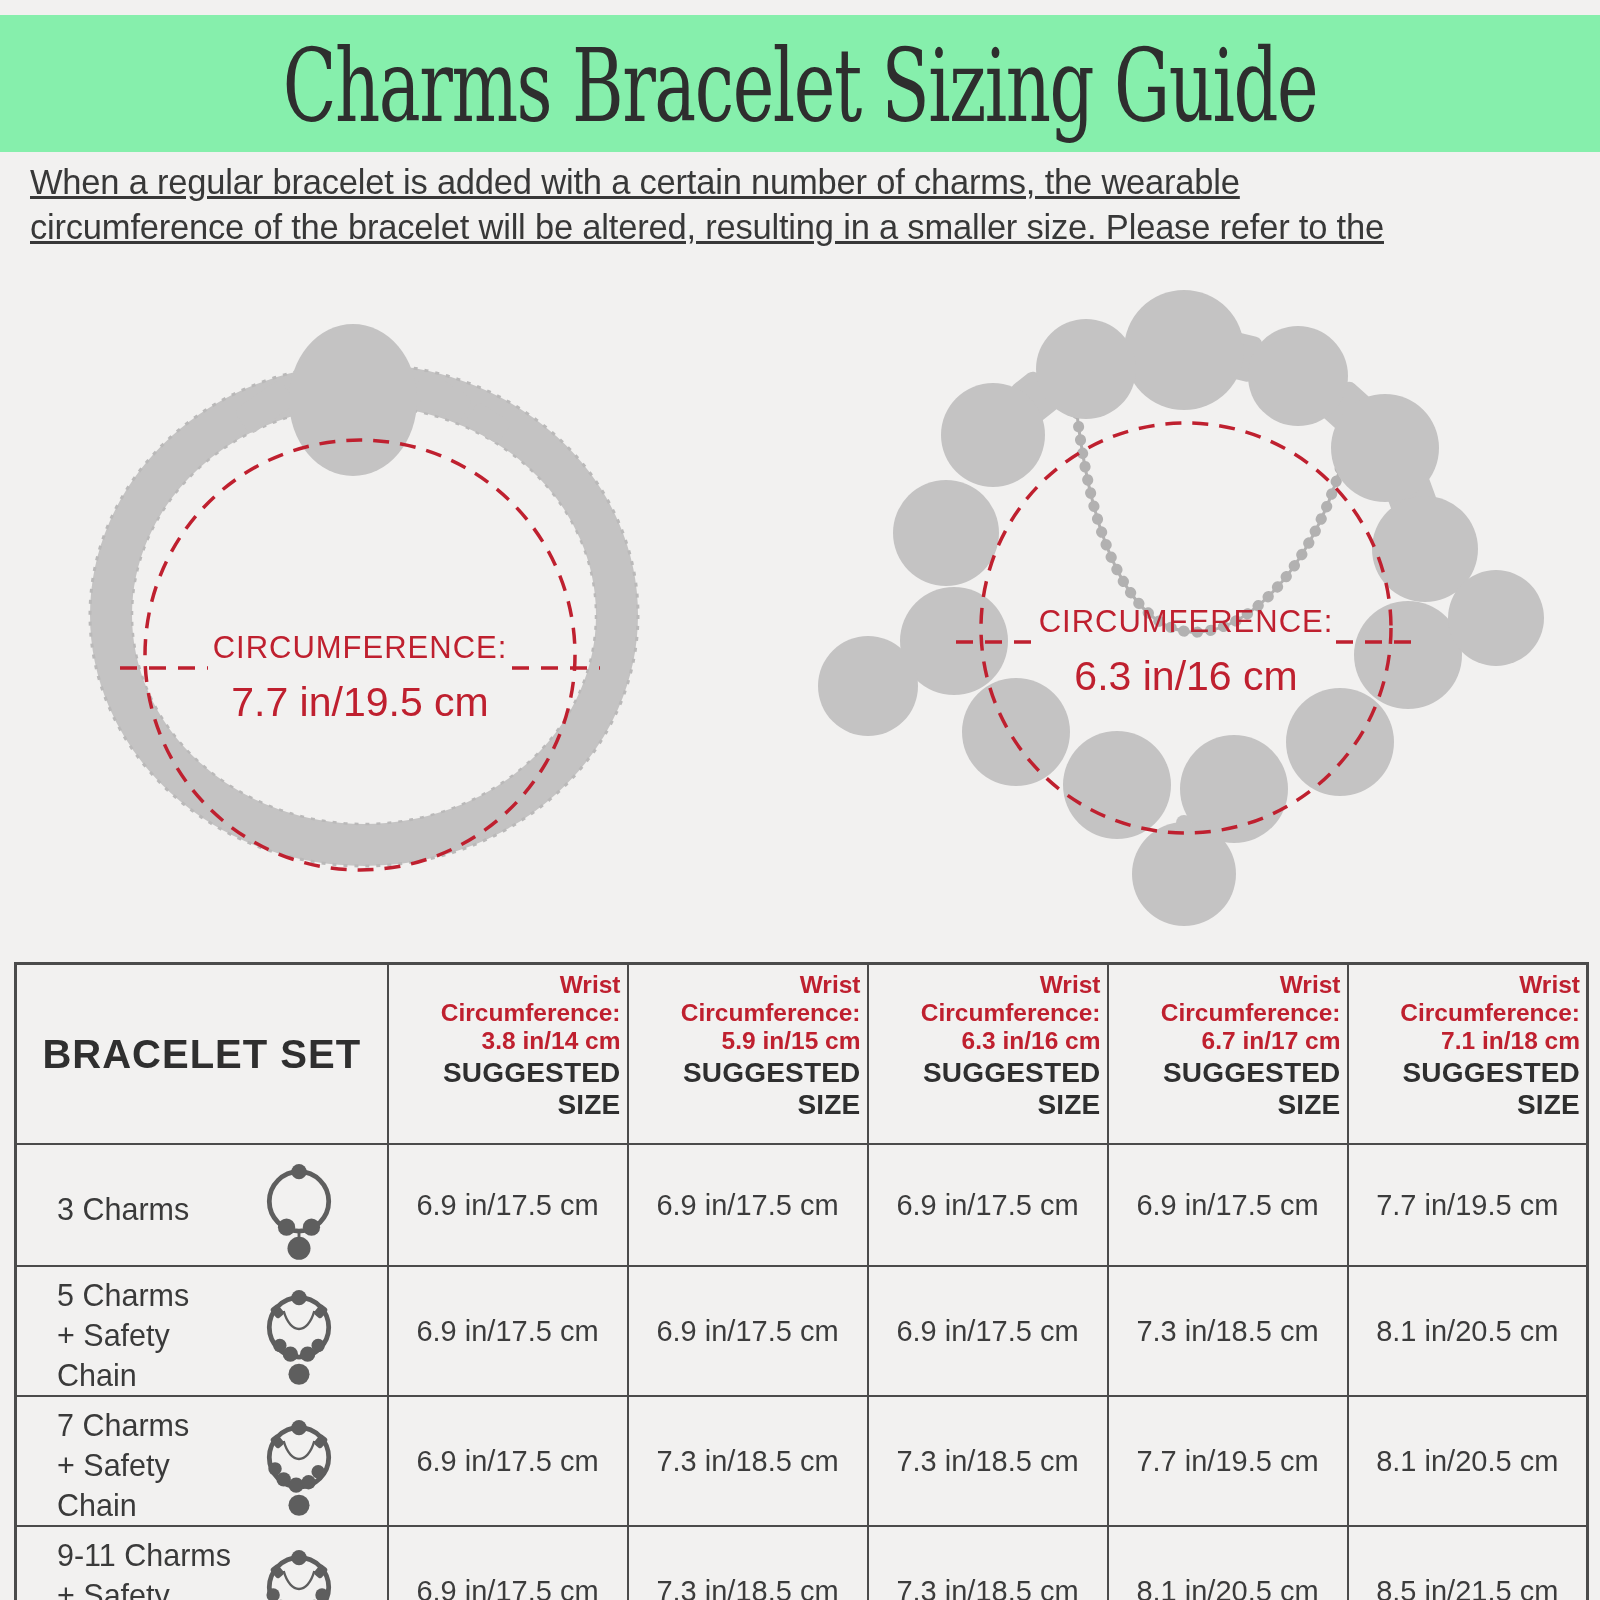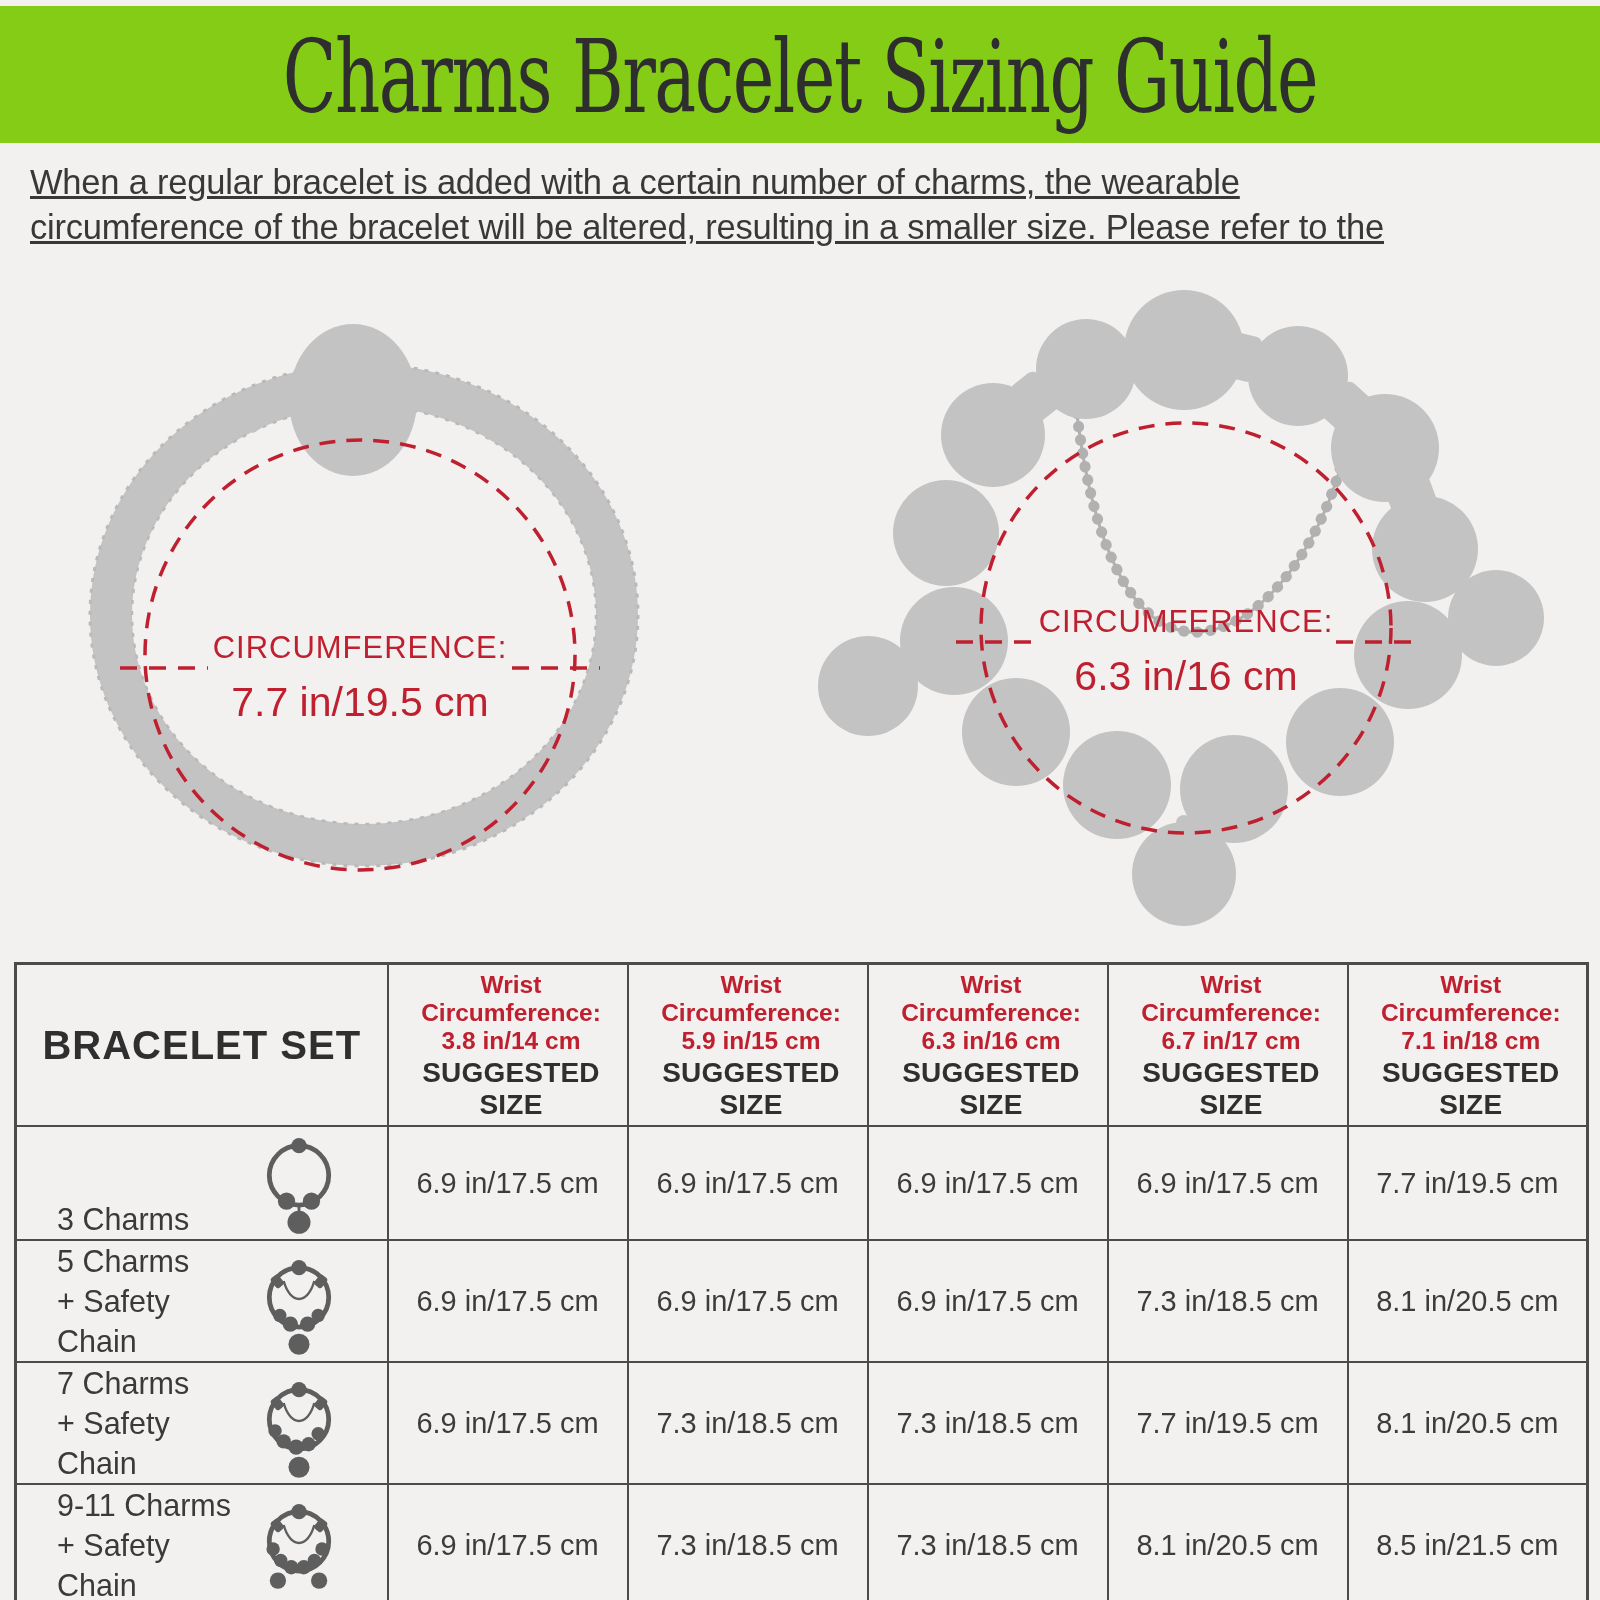--- a/index.html
+++ b/index.html
@@ -3,22 +3,22 @@
 <meta charset="utf-8">
 <style>
   html,body{margin:0;padding:0;}
   body{
     width:1600px;height:1600px;position:relative;overflow:hidden;
     background:#f2f1f0;
     font-family:"Liberation Sans", sans-serif;
   }
   
   .band{
-    position:absolute;left:0;top:6px;width:1600px;height:137px;
-    background:#84cc16;display:flex;align-items:center;justify-content:center;
+    position:absolute;left:0;top:15px;width:1600px;height:137px;
+    background:#86efac;display:flex;align-items:center;justify-content:center;
   }
   .title{
     font-family:"DejaVu Serif", serif;
     font-size:95px;color:#2e2e2e;white-space:nowrap;
     transform:scale(0.74,1.06);letter-spacing:-2px;line-height:1;
     padding-top:6px;
   }
   
   .intro{
     position:absolute;left:30px;top:160px;width:1555px;
@@ -36,27 +36,27 @@
     border-collapse:collapse;table-layout:fixed;
     border:3px solid #4b4b4b;background:#f2f1f0;
   }
   table.sizing td,table.sizing th{border:2px solid #4b4b4b;padding:0;vertical-align:middle;}
   tr.hdr{height:118px;}
   tr.datarow{height:100px;}
   .hdr-first{
     text-align:center;font-weight:bold;font-size:40px;color:#2f2f2f;letter-spacing:1px;
   }
   .hdr-col{vertical-align:middle;}
-  .hdr-col .pad{padding:6px 6px 4px 13px;text-align:center;}
+  .hdr-col .pad{padding:6px 6px 22px 13px;text-align:right;}
   .wrist{color:#bf202f;font-size:24.5px;line-height:28px;}
   .sugg{color:#2f2f2f;font-size:28px;margin-top:2px;letter-spacing:0.2px;}
   .cell-val{text-align:center;font-size:29px;color:#3c3c3c;}
   .rowhead-flex{
-    display:flex;align-items:flex-end;justify-content:space-between;
-    padding:0 42px 0 40px;height:100%;
+    display:flex;align-items:center;justify-content:space-between;
+    padding:8px 42px 0 40px;height:100%;
   }
   .row-label{font-size:30.5px;color:#3a3a3a;line-height:40px;text-align:left;}
   .row-icon{flex:0 0 auto;display:flex;align-items:center;}
 </style>
 </head>
 <body>
 
 <div class="band">
   <div class="title">Charms Bracelet Sizing Guide</div>
 </div>

